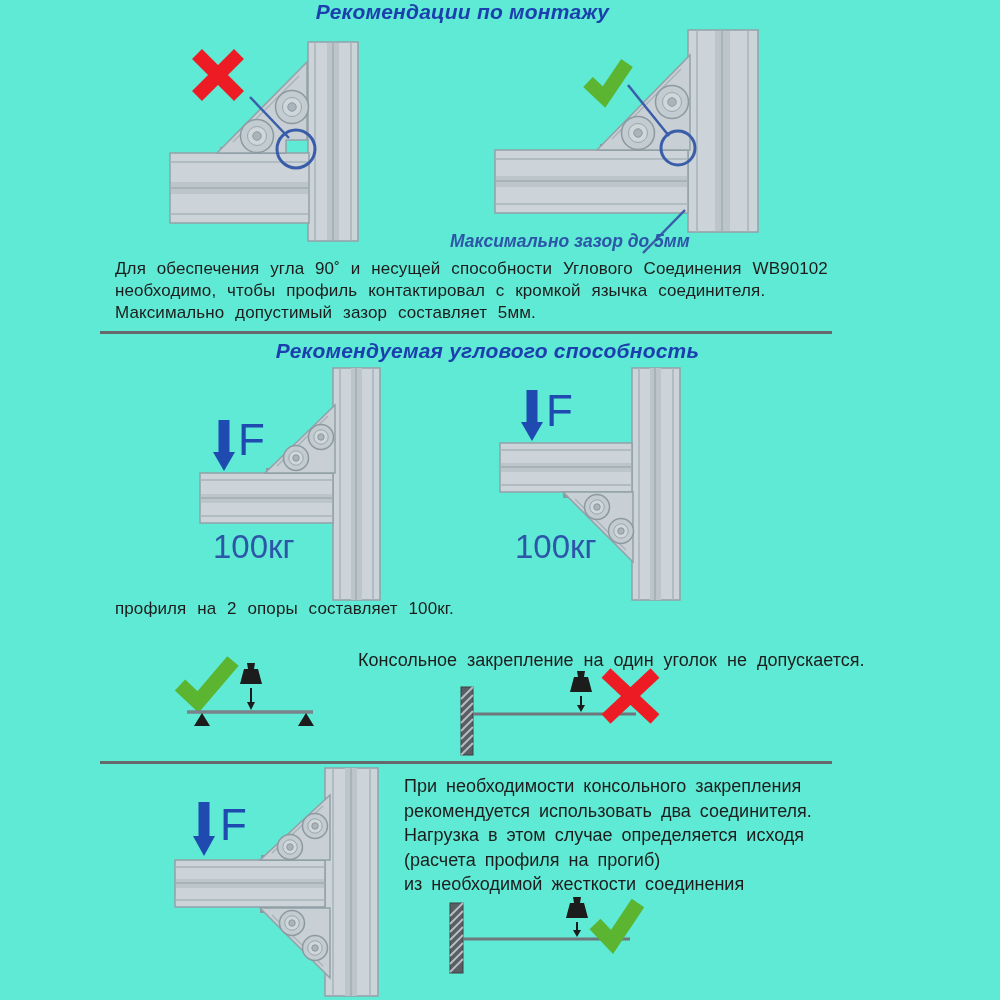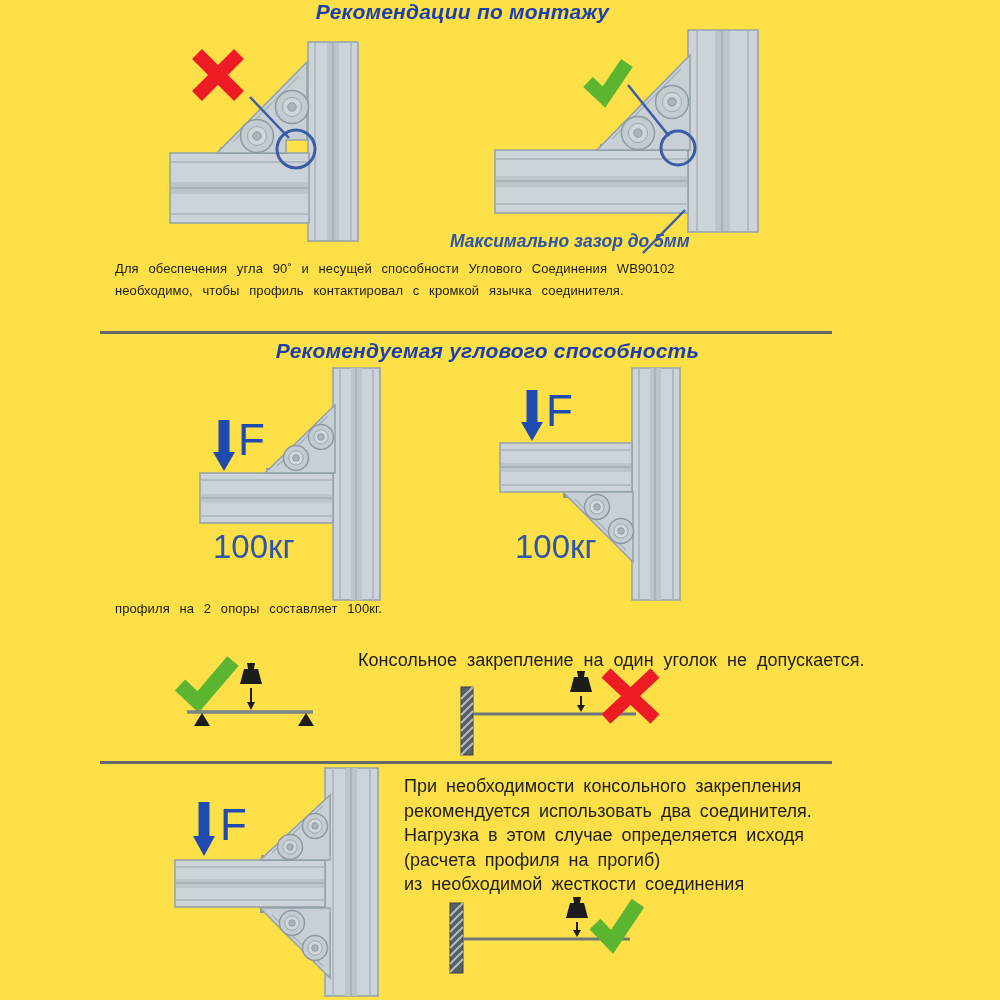--- a/index.html
+++ b/index.html
@@ -1,21 +1,21 @@
 <!DOCTYPE html>
 <html><head>
 <meta charset="utf-8">
 <style>
   html,body{margin:0;padding:0;background:#ffffff;}
-  .page{position:relative;width:1000px;height:1000px;background:#fde047;
+  .page{position:relative;width:1000px;height:1000px;background:#5eead4;
         font-family:"Liberation Sans",sans-serif;overflow:hidden;}
   .abs{position:absolute;}
   .title{font-style:italic;font-weight:bold;color:#1c3fae;font-size:21px;
          text-align:center;letter-spacing:.2px;}
-  .para{color:#1d1d1d;font-size:13px;line-height:22px;word-spacing:6px;letter-spacing:.1px;}
+  .para{color:#1d1d1d;font-size:17px;line-height:22px;word-spacing:6px;letter-spacing:.1px;}
   .bpara{color:#1d1d1d;font-size:18px;line-height:24.5px;word-spacing:4px;}
   .note{color:#1d1d1d;font-size:18px;word-spacing:5px;}
   .callout{color:#2d55a8;font-size:17.5px;font-style:italic;font-weight:bold;}
   .divider{height:3px;background:#66696c;}
   svg{position:absolute;overflow:visible;}
   
   .pf{fill:#ccd4d9;stroke:#93a1a8;stroke-width:1.5;}
   .pl{stroke:#a8b4ba;stroke-width:1.5;fill:none;}
   .ps{fill:#bcc5ca;}
   .pc{stroke:#93a1a8;stroke-width:1;fill:none;}
@@ -121,20 +121,21 @@
     <line x1="148" y1="60" x2="189" y2="111" class="bl"></line>
     <circle cx="198" cy="123" r="17" class="bc"></circle>
     <line x1="205" y1="185" x2="163" y2="228" class="bl"></line>
   </svg>
 
   <div class="abs callout" style="left:450px;top:231px">Максимально зазор до 5мм</div>
 
   <div class="abs para" style="left:115px;top:258px;width:800px">
     <div>Для обеспечения угла 90˚ и несущей способности Углового Соединения WB90102</div>
     <div>необходимо, чтобы профиль контактировал с кромкой язычка соединителя.</div>
+    <div>Максимально допустимый зазор составляет 5мм.</div>
   </div>
 
   <div class="abs divider" style="left:100px;top:331px;width:732px"></div>
 
   <div class="abs title" style="left:0;top:339px;width:975px">Рекомендуемая углового способность</div>
 
   <svg style="left:180px;top:368px" width="300" height="232" viewBox="0 0 300 232">
     <g>
       <rect x="153" y="0" width="47" height="232" class="pf"></rect>
       <line x1="160" y1="0" x2="160" y2="232" class="pl"></line>

